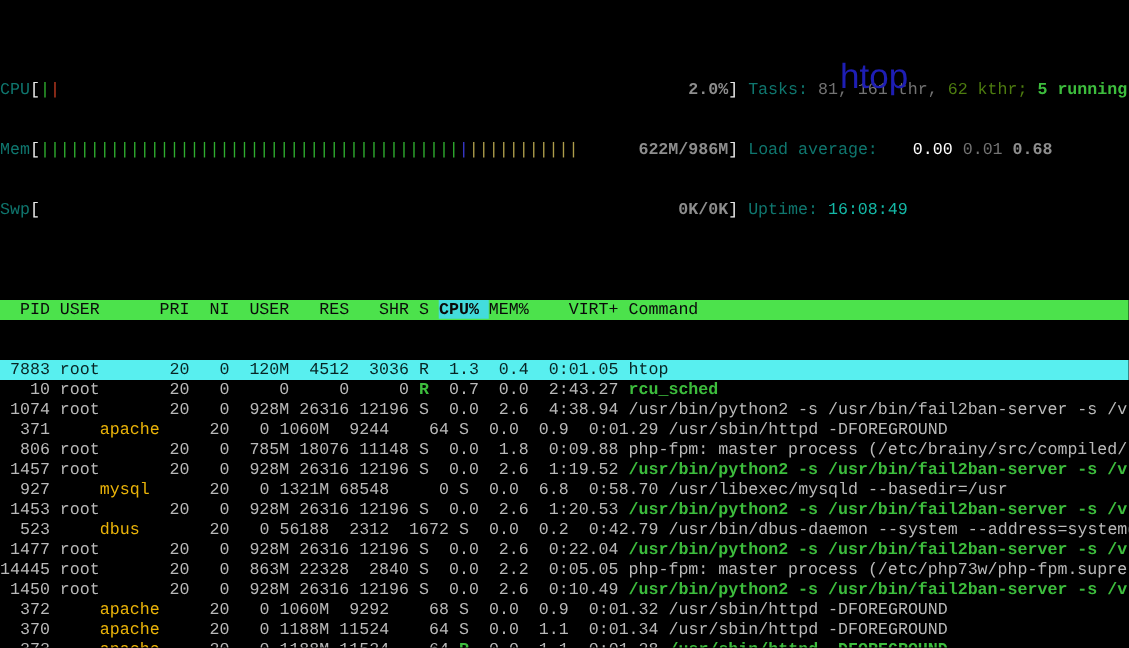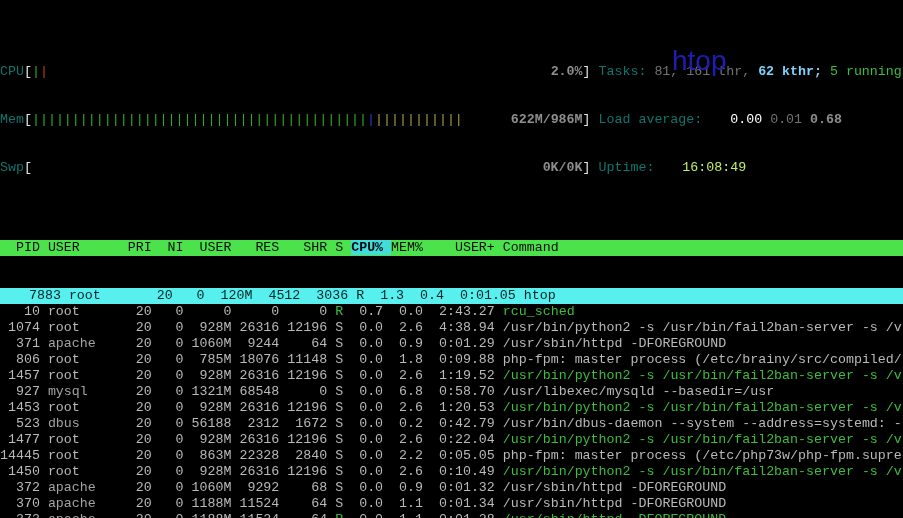--- a/index.html
+++ b/index.html
@@ -13,49 +13,49 @@
     white-space:pre;
     color:#b9b9b9;
   }
   .line{height:16px;overflow:hidden;}
   
   .t-cyan{color:#0f766e;margin-top:16px;}
   .t-bracket{color:#e9e9e9;}
   .t-gray{color:#8e8e8e;font-weight:bold;}
   .t-white{color:#737373;}
   .t-bwhite{color:#ffffff;margin-left:20px;}
-  .t-green{color:#3dbd3d;}
-  .t-dimcyan{color:#7dd3fc;font-weight:bold;}
-  .t-bcyan{color:#bef264;margin-left:20px;}
-  .t-dim{color:#a3a3a3;}
+  .t-green{color:#3dbd3d;font-weight:bold;}
+  .t-dimcyan{color:#4d7c0f;}
+  .t-bcyan{color:#14b8a6;}
+  .t-dim{color:#eab308;margin-left:32px;}
   
   .tick-green{color:#2fae2f;}
   .tick-red{color:#c23b22;}
   .tick-blue{color:#3939cf;}
   .tick-yellow{color:#ad9d4b;}
   
   .hdr{background:#4ce24c;color:#0a0a0a;}
   .hdr .hdr-sort{background:#43dcdc;font-weight:bold;}
   
-  .row-sel{background:#58efef;padding-left:21px;}
+  .row-sel{background:#58efef;}
   .row-sel span{color:#072525;}
   
   .watermark{
     position:absolute;left:672px;top:46px;
     font-family:"Liberation Sans","DejaVu Sans",sans-serif;
     font-size:28px;line-height:30px;
     color:#1e1eb4;
     white-space:nowrap;
   }
 </style>
 </head>
 <body>
 
 <div class="screen">
   <div>
     <div class="line"><span class="t-cyan">CPU</span><span class="t-bracket">[</span><span class="tick-green">|</span><span class="tick-red">|</span><span>                                                               </span><span class="t-gray">2.0%</span><span class="t-bracket">] </span><span class="t-cyan">Tasks: </span><span class="t-white">81, </span><span class="t-white">161 thr, </span><span class="t-dimcyan">62 kthr; </span><span class="t-green">5 running</span></div>
     <div class="line"><span class="t-cyan">Mem</span><span class="t-bracket">[</span><span class="tick-green">||||||||||||||||||||||||||||||||||||||||||</span><span class="tick-blue">|</span><span class="tick-yellow">|||||||||||</span><span>      </span><span class="t-gray">622M/986M</span><span class="t-bracket">] </span><span class="t-cyan">Load average: </span><span class="t-bwhite">0.00 </span><span class="t-white">0.01 </span><span class="t-gray">0.68</span></div>
     <div class="line"><span class="t-cyan">Swp</span><span class="t-bracket">[</span><span>                                                                </span><span class="t-gray">0K/0K</span><span class="t-bracket">] </span><span class="t-cyan">Uptime: </span><span class="t-bcyan">16:08:49</span></div>
   </div>
-  <div class="line hdr"><span>  PID </span><span>USER      </span><span>PRI </span><span> NI </span><span> USER </span><span>  RES </span><span>  SHR </span><span>S </span><span class="hdr-sort">CPU% </span><span>MEM% </span><span>   USER+ </span><span>Command                                           </span></div>
+  <div class="line hdr"><span>  PID </span><span>USER      </span><span>PRI </span><span> NI </span><span> USER </span><span>  RES </span><span>  SHR </span><span>S </span><span class="hdr-sort">CPU% </span><span>MEM% </span><span>   VIRT+ </span><span>Command                                           </span></div>
   <div><div class="line row-sel"><span> 7883 </span><span>root      </span><span> 20 </span><span>  0 </span><span> 120M </span><span> 4512 </span><span> 3036 </span><span>R </span><span> 1.3 </span><span> 0.4 </span><span> 0:01.05 </span><span>htop                                              </span></div><div class="line"><span>   10 </span><span>root      </span><span> 20 </span><span>  0 </span><span>    0 </span><span>    0 </span><span>    0 </span><span class="t-green">R </span><span> 0.7 </span><span> 0.0 </span><span> 2:43.27 </span><span class="t-green">rcu_sched                                         </span></div><div class="line"><span> 1074 </span><span>root      </span><span> 20 </span><span>  0 </span><span> 928M </span><span>26316 </span><span>12196 </span><span>S </span><span> 0.0 </span><span> 2.6 </span><span> 4:38.94 </span><span>/usr/bin/python2 -s /usr/bin/fail2ban-server -s /v</span></div><div class="line"><span>  371 </span><span class="t-dim">apache    </span><span> 20 </span><span>  0 </span><span>1060M </span><span> 9244 </span><span>   64 </span><span>S </span><span> 0.0 </span><span> 0.9 </span><span> 0:01.29 </span><span>/usr/sbin/httpd -DFOREGROUND                      </span></div><div class="line"><span>  806 </span><span>root      </span><span> 20 </span><span>  0 </span><span> 785M </span><span>18076 </span><span>11148 </span><span>S </span><span> 0.0 </span><span> 1.8 </span><span> 0:09.88 </span><span>php-fpm: master process (/etc/brainy/src/compiled/</span></div><div class="line"><span> 1457 </span><span>root      </span><span> 20 </span><span>  0 </span><span> 928M </span><span>26316 </span><span>12196 </span><span>S </span><span> 0.0 </span><span> 2.6 </span><span> 1:19.52 </span><span class="t-green">/usr/bin/python2 -s /usr/bin/fail2ban-server -s /v</span></div><div class="line"><span>  927 </span><span class="t-dim">mysql     </span><span> 20 </span><span>  0 </span><span>1321M </span><span>68548 </span><span>    0 </span><span>S </span><span> 0.0 </span><span> 6.8 </span><span> 0:58.70 </span><span>/usr/libexec/mysqld --basedir=/usr                </span></div><div class="line"><span> 1453 </span><span>root      </span><span> 20 </span><span>  0 </span><span> 928M </span><span>26316 </span><span>12196 </span><span>S </span><span> 0.0 </span><span> 2.6 </span><span> 1:20.53 </span><span class="t-green">/usr/bin/python2 -s /usr/bin/fail2ban-server -s /v</span></div><div class="line"><span>  523 </span><span class="t-dim">dbus      </span><span> 20 </span><span>  0 </span><span>56188 </span><span> 2312 </span><span> 1672 </span><span>S </span><span> 0.0 </span><span> 0.2 </span><span> 0:42.79 </span><span>/usr/bin/dbus-daemon --system --address=systemd: -</span></div><div class="line"><span> 1477 </span><span>root      </span><span> 20 </span><span>  0 </span><span> 928M </span><span>26316 </span><span>12196 </span><span>S </span><span> 0.0 </span><span> 2.6 </span><span> 0:22.04 </span><span class="t-green">/usr/bin/python2 -s /usr/bin/fail2ban-server -s /v</span></div><div class="line"><span>14445 </span><span>root      </span><span> 20 </span><span>  0 </span><span> 863M </span><span>22328 </span><span> 2840 </span><span>S </span><span> 0.0 </span><span> 2.2 </span><span> 0:05.05 </span><span>php-fpm: master process (/etc/php73w/php-fpm.supre</span></div><div class="line"><span> 1450 </span><span>root      </span><span> 20 </span><span>  0 </span><span> 928M </span><span>26316 </span><span>12196 </span><span>S </span><span> 0.0 </span><span> 2.6 </span><span> 0:10.49 </span><span class="t-green">/usr/bin/python2 -s /usr/bin/fail2ban-server -s /v</span></div><div class="line"><span>  372 </span><span class="t-dim">apache    </span><span> 20 </span><span>  0 </span><span>1060M </span><span> 9292 </span><span>   68 </span><span>S </span><span> 0.0 </span><span> 0.9 </span><span> 0:01.32 </span><span>/usr/sbin/httpd -DFOREGROUND                      </span></div><div class="line"><span>  370 </span><span class="t-dim">apache    </span><span> 20 </span><span>  0 </span><span>1188M </span><span>11524 </span><span>   64 </span><span>S </span><span> 0.0 </span><span> 1.1 </span><span> 0:01.34 </span><span>/usr/sbin/httpd -DFOREGROUND                      </span></div><div class="line"><span>  373 </span><span class="t-dim">apache    </span><span> 20 </span><span>  0 </span><span>1188M </span><span>11524 </span><span>   64 </span><span class="t-green">R </span><span> 0.0 </span><span> 1.1 </span><span> 0:01.28 </span><span class="t-green">/usr/sbin/httpd -DFOREGROUND                      </span></div></div>
   <div class="watermark">htop</div>
 </div>
 
 </body></html>

